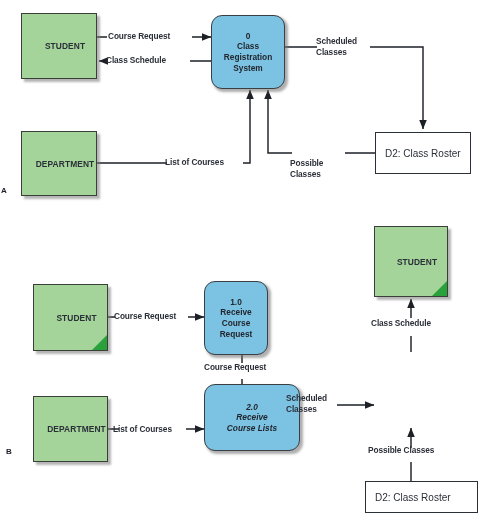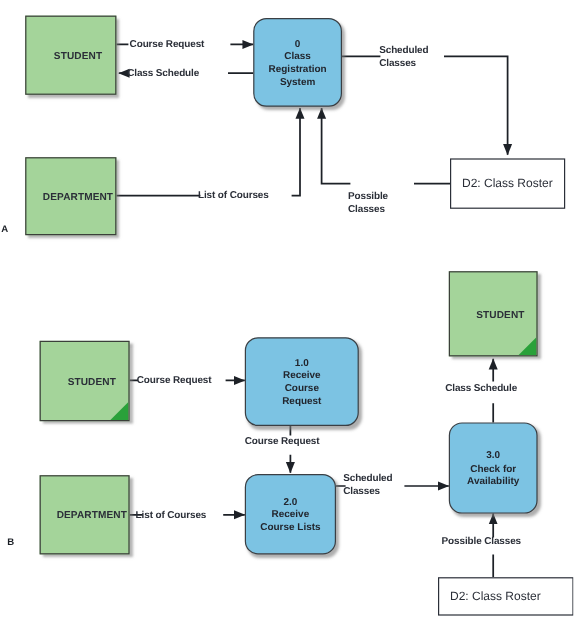--- a/index.html
+++ b/index.html
@@ -182,38 +182,33 @@
 
   <div class="entity" style="left:374px; top:226px; width:74px; height:71px;">
     <div class="ent-label">STUDENT</div>
     <div class="corner-tri"></div>
   </div>
 
   <div class="entity" style="left:33px; top:396px; width:75px; height:66px;">
     <div class="ent-label">DEPARTMENT</div>
   </div>
 
-  <div class="process" style="left:204px; top:281px; width:95px; height:74px;">
+  <div class="process" style="left:204px; top:281px; width:64px; height:74px;">
     <div class="proc-label">1.0
 Receive
 Course
 Request</div>
   </div>
 
-  <div class="process" style="left:204px; top:395px; width:76px; height:67px;">
+  <div class="process" style="left:204px; top:384px; width:96px; height:67px;font-style:italic;">
     <div class="proc-label">2.0
 Receive
 Course Lists</div>
   </div>
 
-  <div class="process" style="left:374px; top:352px; width:74px; height:76px;">
-    <div class="proc-label">3.0
-Check for
-Availability</div>
-  </div>
 
   <div class="datastore" style="left:365px; top:481px; width:113px; height:32px;">
     <div class="ds-label">D2: Class Roster</div>
   </div>
 
   <div class="flow-label" style="left:114px; top:311px; width:76px;">Course Request</div>
   <div class="flow-label" style="left:204px; top:362px; width:78px;">Course Request</div>
   <div class="flow-label" style="left:113px; top:424px; width:78px;">List of Courses</div>
   <div class="flow-label" style="left:286px; top:393px; width:54px;">Scheduled
 Classes</div>

